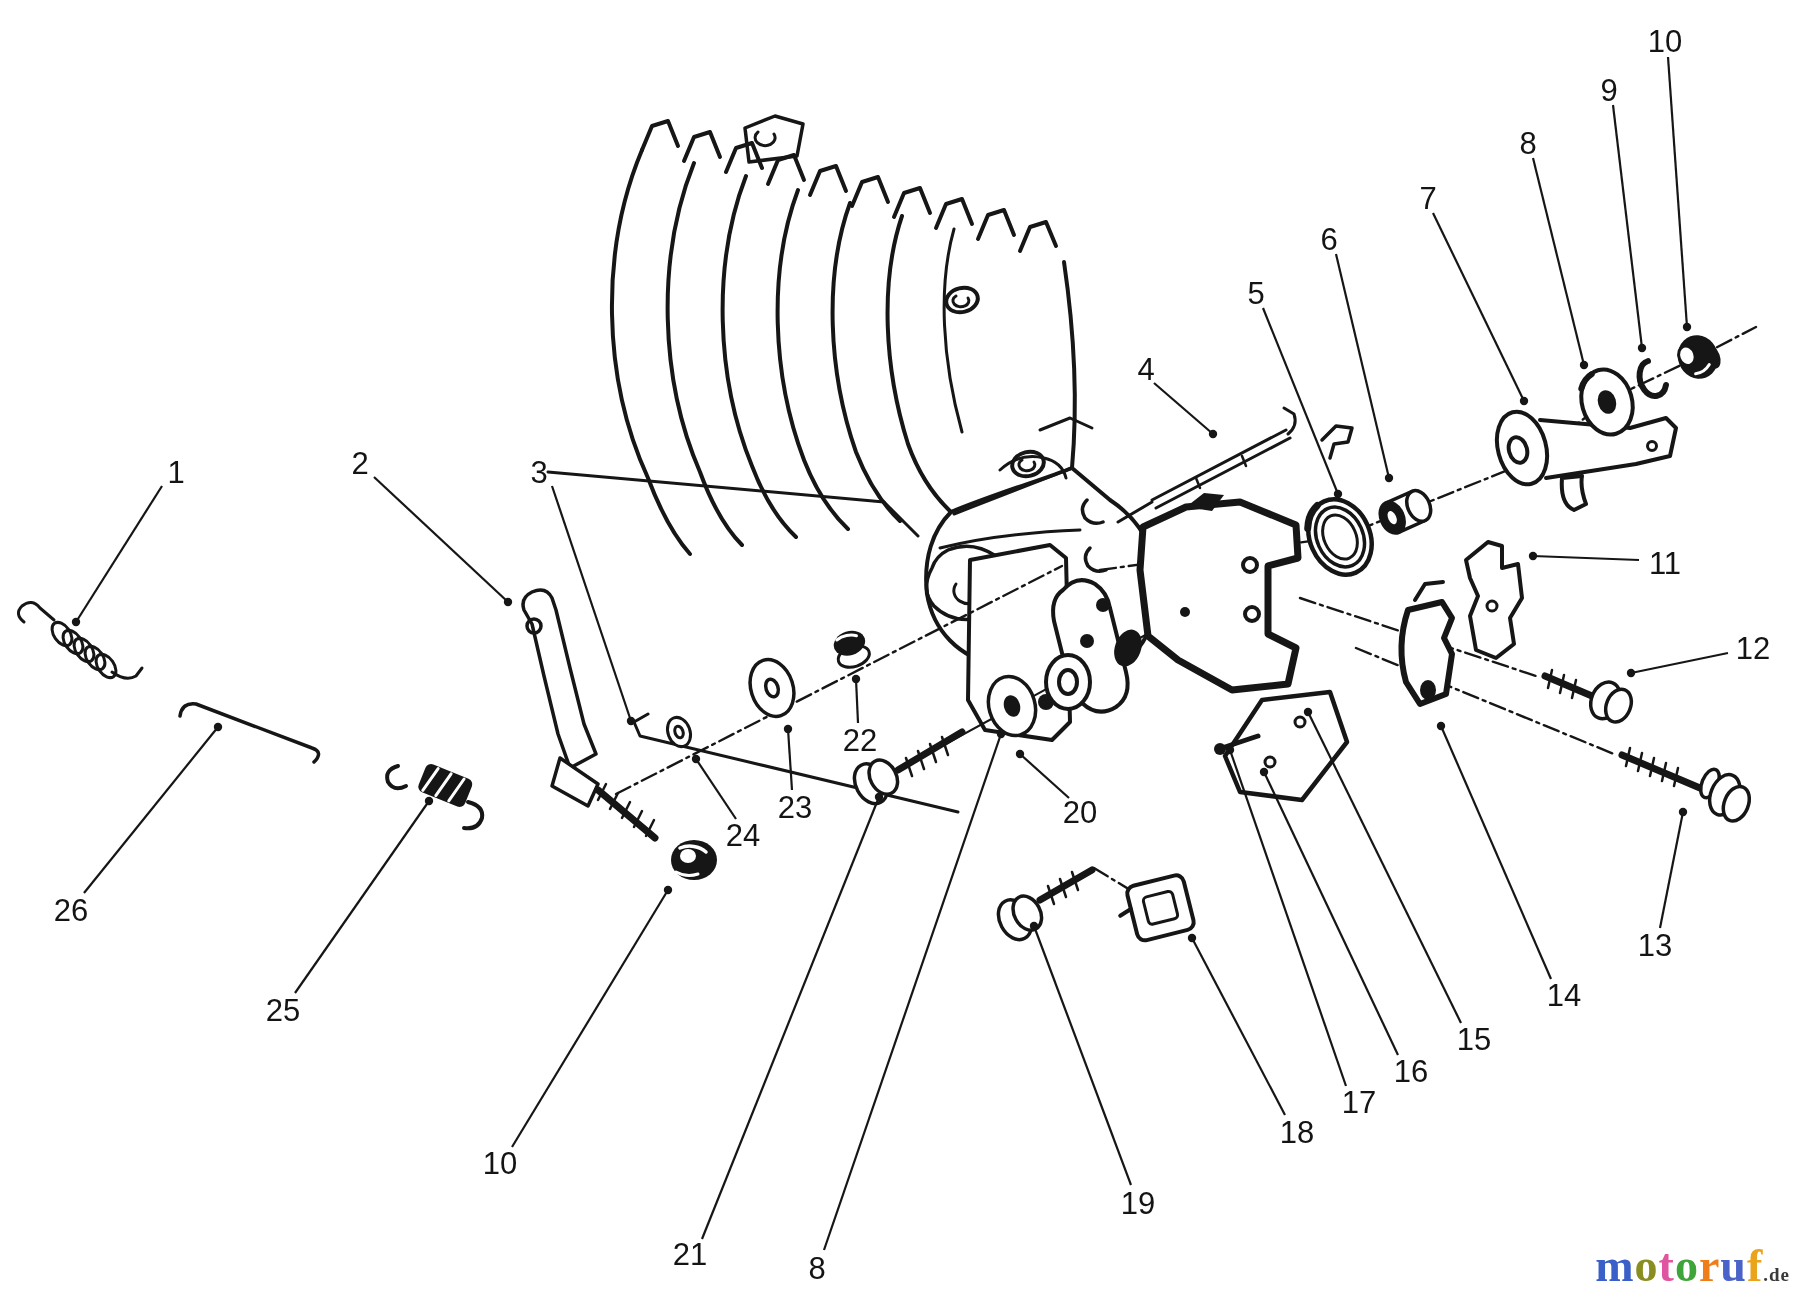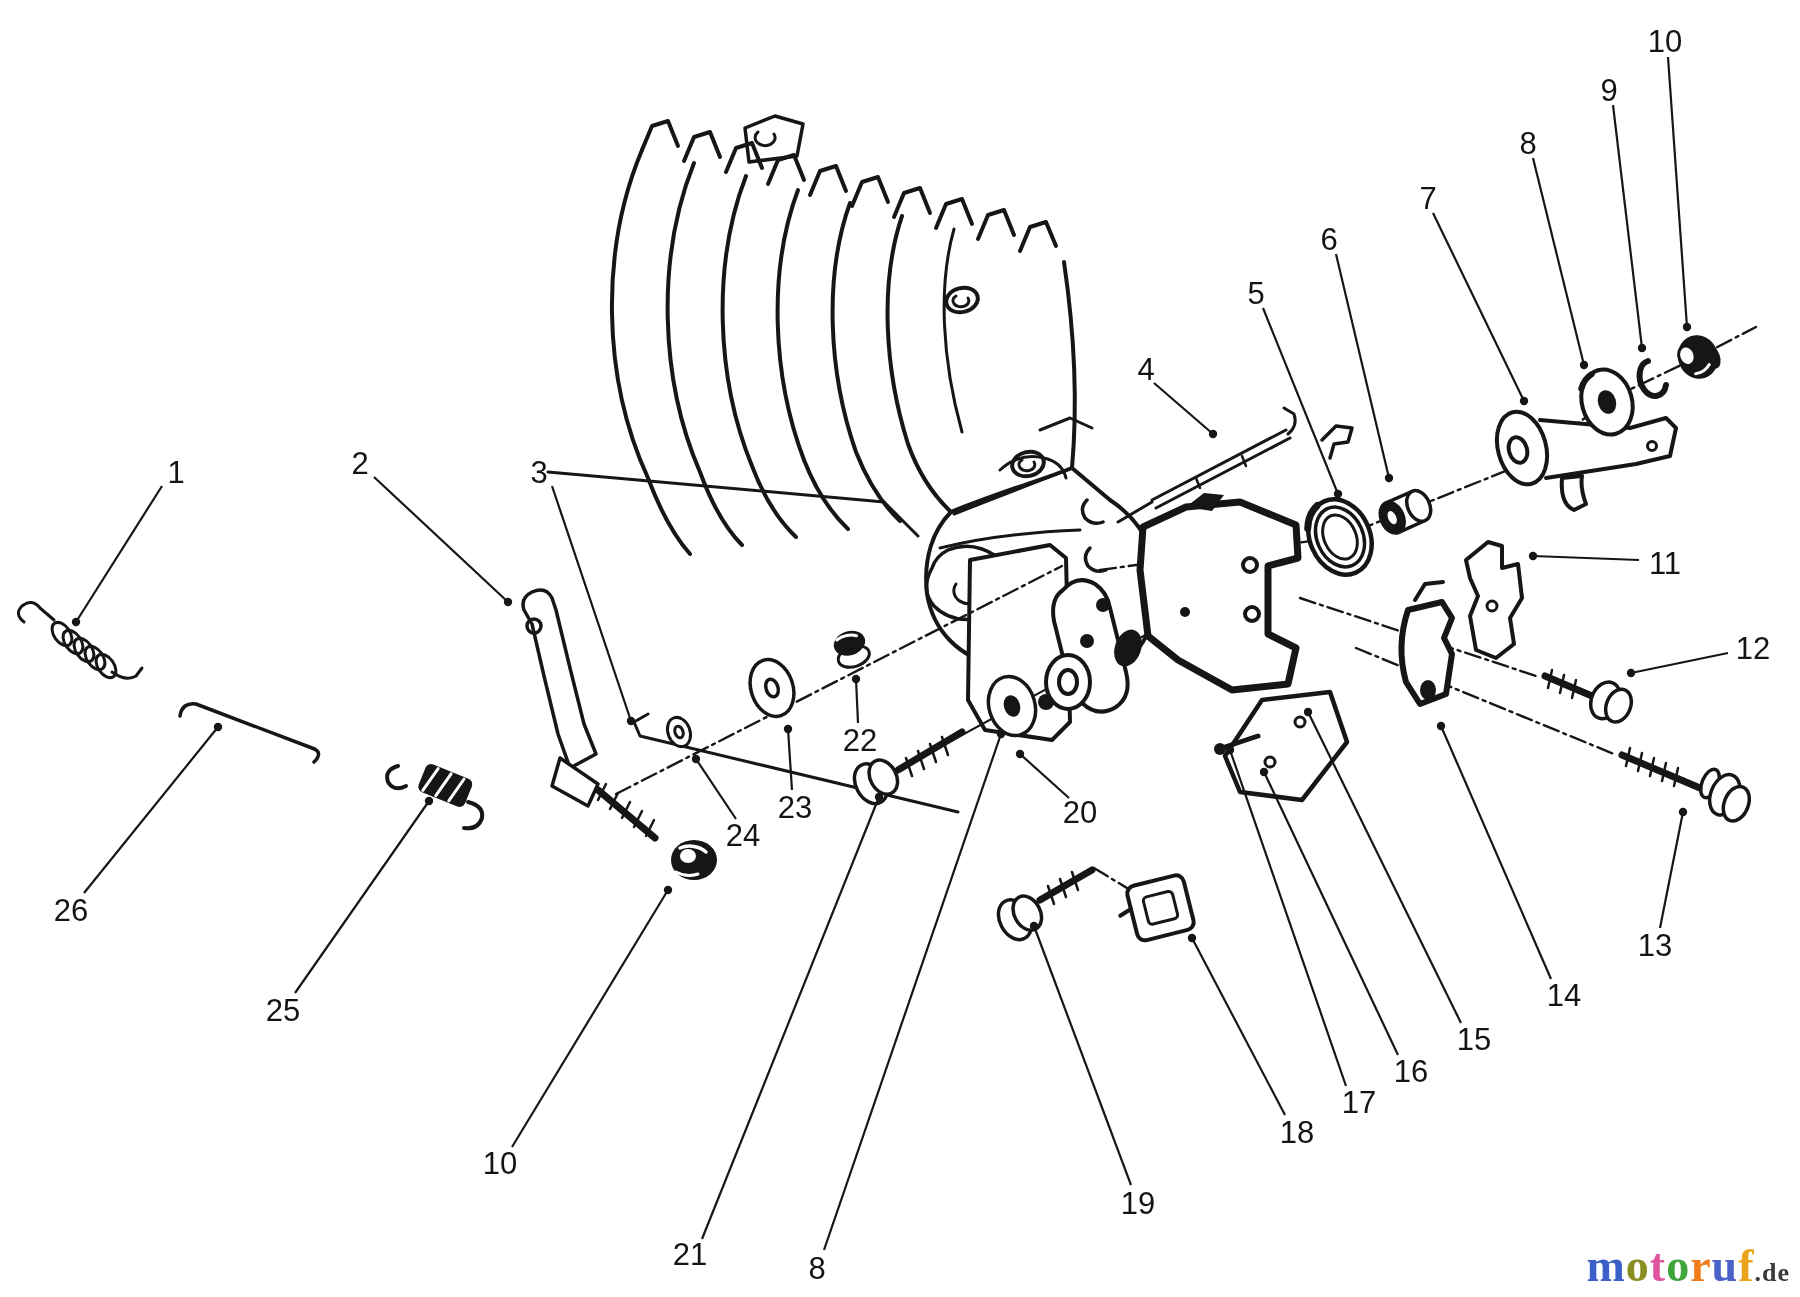--- a/index.html
+++ b/index.html
@@ -4,21 +4,21 @@
 <style>
   html,body{margin:0;padding:0;background:#fff;}
   body{width:1800px;height:1297px;position:relative;overflow:hidden;
        font-family:"Liberation Sans",sans-serif;}
   #stage{position:absolute;inset:0;}
   svg{display:block;}
   .callout-text{font-family:"Liberation Sans",sans-serif;font-size:31px;fill:#141414;}
   #watermark{position:absolute;right:10px;bottom:8px;
              font-family:"Liberation Serif",serif;font-weight:bold;
              font-size:46px;letter-spacing:1px;line-height:1;user-select:none;}
-  #watermark .suffix{font-size:26px;font-weight:bold;}
+  #watermark .suffix{font-size:19px;font-weight:bold;}
 </style>
 </head>
 <body>
 
 <div id="stage">
 <svg viewBox="0 0 1800 1297" width="1800" height="1297">
   <g stroke="#161616" fill="none" stroke-width="4" stroke-linecap="round" stroke-linejoin="round">
 
     <g>
       <path d="M642,150 C600,250 602,378 648,478 C660,510 674,536 690,554"></path>

